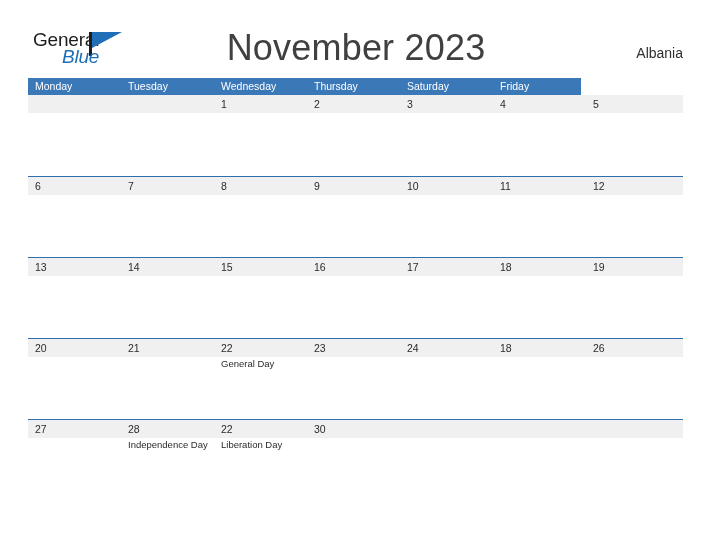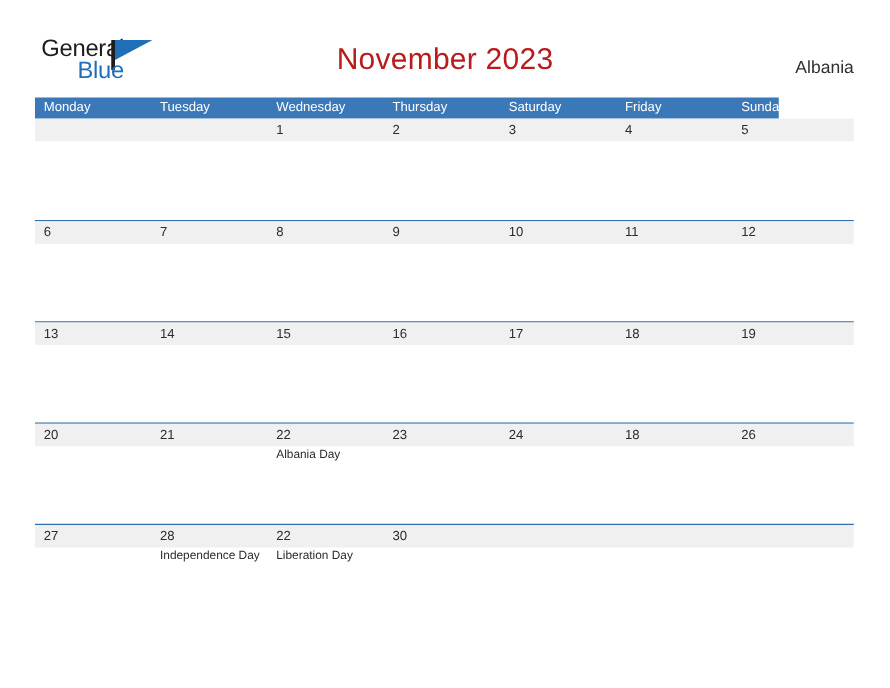--- a/index.html
+++ b/index.html
@@ -44,20 +44,21 @@
   }
   .logo-blue {
     position: absolute;
     left: 29px;
     top: 17px;
     font-size: 19px;
     line-height: 19px;
     color: #1f6fb8;
     letter-spacing: -0.2px;
     white-space: nowrap;
+    font-style: italic;
   }
   .logo-flagpole {
     position: absolute;
     left: 56px;
     top: 2px;
     width: 3px;
     height: 24px;
     background: #1d1d1d;
   }
   .logo-flag {
@@ -69,23 +70,23 @@
     border-top: 16px solid #1f6fb8;
     border-right: 30px solid transparent;
   }
 
   .month-title {
     position: absolute;
     left: 0;
     top: 31px;
     width: 712px;
     text-align: center;
-    font-size: 24px;
+    font-size: 36px;
     line-height: 34px;
-    color: #b91c1c;
+    color: #404040;
     font-weight: normal;
     letter-spacing: 0.2px;
   }
 
   .country-label {
     position: absolute;
     right: 29px;
     top: 45px;
     font-size: 14px;
     line-height: 16px;
@@ -97,21 +98,21 @@
   
   .calendar {
     position: absolute;
     left: 28px;
     top: 78px;
     width: 655px;
   }
 
   .weekday-header {
     display: flex;
-    width: 595px;
+    width: 553px;
     height: 17px;
     background: #3b78b8;
   }
   .weekday-cell {
     width: 93px;
     height: 17px;
     flex: 0 0 93px;
     box-sizing: border-box;
     padding-left: 7px;
     font-size: 10.5px;
@@ -284,21 +285,21 @@
         <div class="week-cells">
           <div class="day-cell">
             <div class="day-number">20</div>
           </div>
           <div class="day-cell">
             <div class="day-number">21</div>
           </div>
           <div class="day-cell">
             <div class="day-number">22</div>
             <div class="day-events">
-              <div class="event-text">Albania Day</div>
+              <div class="event-text">General Day</div>
             </div>
           </div>
           <div class="day-cell">
             <div class="day-number">23</div>
           </div>
           <div class="day-cell">
             <div class="day-number">24</div>
           </div>
           <div class="day-cell">
             <div class="day-number">18</div>

